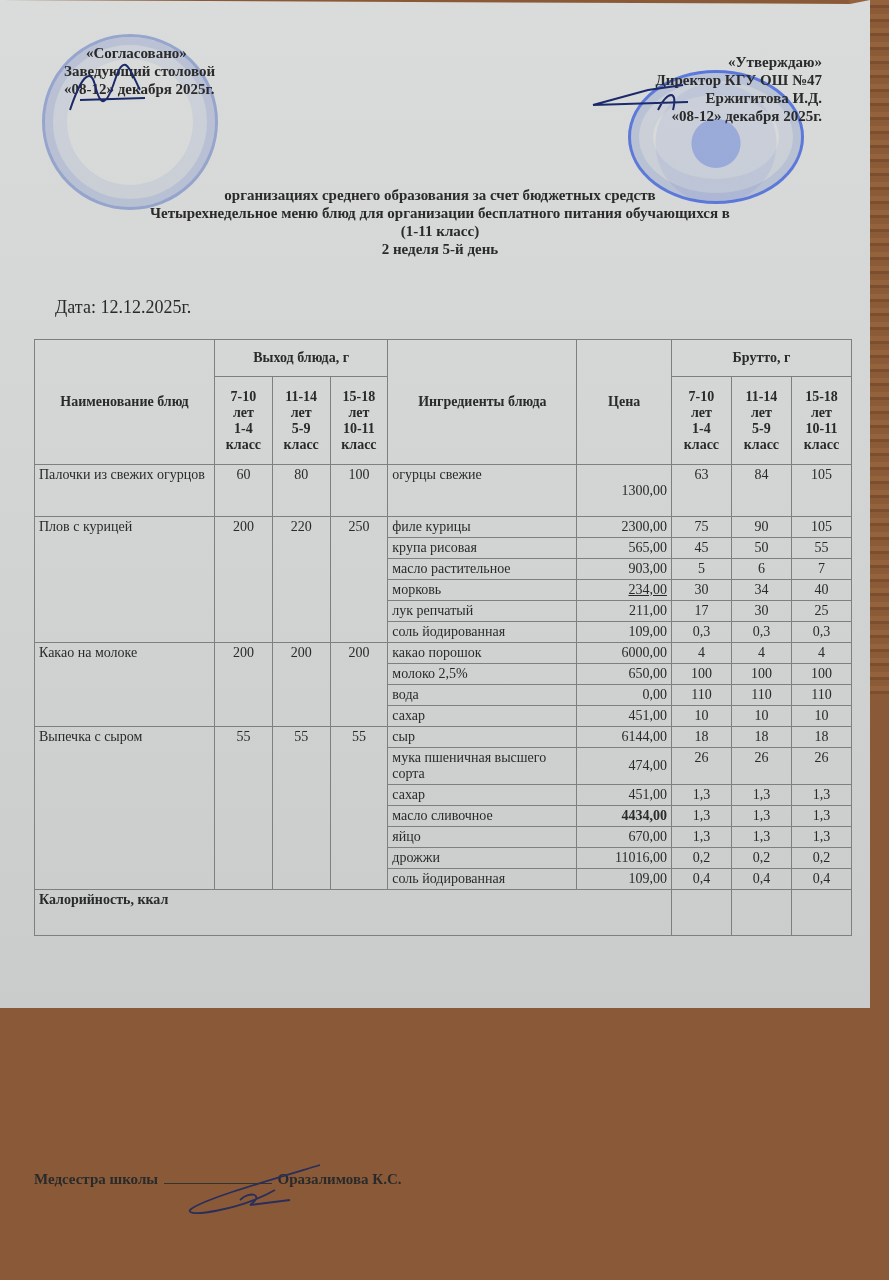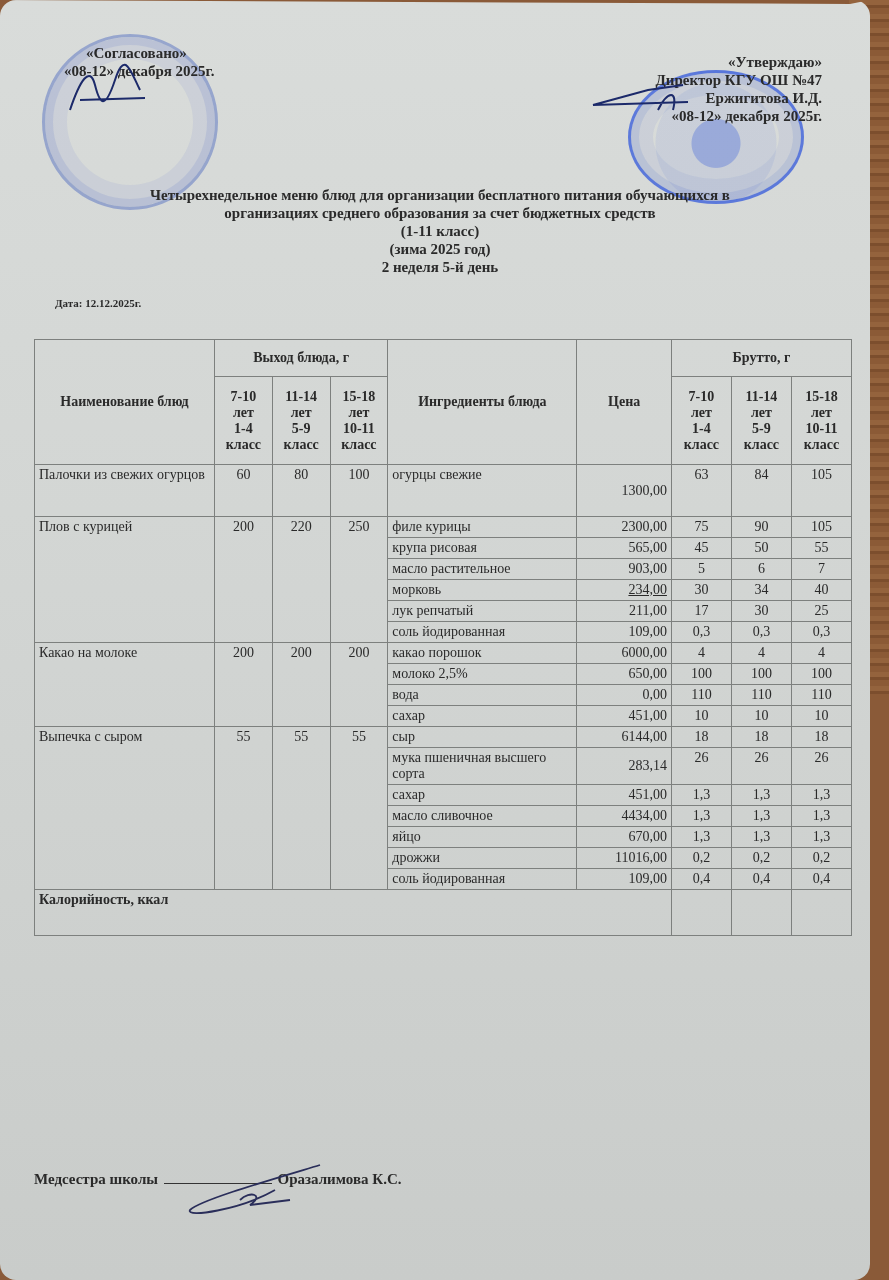--- a/index.html
+++ b/index.html
@@ -2,45 +2,44 @@
 <html><head>
 <meta charset="utf-8">
 <style>
   html, body { margin:0; padding:0; }
   body {
     width:889px; height:1280px; position:relative; overflow:hidden;
     background:#8a5a38;
     font-family:"Liberation Serif", serif; color:#2a2a2a;
   }
   .page {
-    position:absolute; left:0; top:0; width:870px; height:1280px;
+    position:absolute; left:0; top:0; width:870px; height:1008px;
     background:linear-gradient(180deg,#d9dcda 0%,#d3d6d4 40%,#c9ccca 100%);
     clip-path:polygon(0 0, 850px 4px, 870px 0, 872px 1280px, 0 1280px);
-    border-radius:16px;
   }
   .wood { position:absolute; right:0; top:0; width:40px; height:700px;
     background:repeating-linear-gradient(0deg,#8b5a36 0 6px,#7c4e2d 6px 9px,#94633d 9px 14px); }
   .stamp {
     position:absolute; border-radius:50%;
     border:3px solid rgba(60,90,200,0.55);
     box-shadow: inset 0 0 0 8px rgba(60,90,200,0.12), inset 0 0 0 22px rgba(60,90,200,0.08);
   }
   .stamp-left { left:42px; top:34px; width:170px; height:170px; border-color:rgba(70,100,190,0.45); }
   .stamp-right { left:628px; top:70px; width:170px; height:128px; border-color:rgba(40,80,220,0.7); background:radial-gradient(circle at 50% 55%, rgba(40,80,220,0.35) 0 24px, rgba(40,80,220,0.08) 25px 60px, transparent 61px); }
   .hdr { position:absolute; font-weight:bold; font-size:15px; line-height:18px; }
   .hdr-left { left:64px; top:44px; }
   .hdr-left .l1 { padding-left:22px; }
   .hdr-left .l3 { padding-left:80px; }
   .hdr-right { left:632px; top:53px; text-align:right; width:190px; }
   .sig { position:absolute; }
   .title {
     position:absolute; left:60px; top:186px; width:760px; text-align:center;
     font-weight:bold; font-size:15px; line-height:18px;
   }
-  .date { position:absolute; left:55px; top:297px; font-weight:bold; font-size:11px; }
+  .date { position:absolute; left:55px; top:297px; font-weight:normal; font-size:18px; }
   table.menu {
     position:absolute; left:34px; top:339px; width:818px;
     border-collapse:collapse; font-size:14px; line-height:16px;
   }
   table.menu td, table.menu th { border:1px solid #7d807e; padding:2px 4px; vertical-align:top; }
   table.menu th { font-weight:bold; text-align:center; vertical-align:middle; }
   .c-name { width:150px; }
   .c-y { width:42px; text-align:center; }
   .c-ing { width:158px; }
   .c-price { width:70px; text-align:right; }
@@ -54,41 +53,41 @@
 <body>
 
 <div class="wood"></div>
 <div class="page">
 
   <div class="stamp stamp-left"></div>
   <div class="stamp stamp-right"></div>
 
   <div class="hdr hdr-left">
     <div class="l1">«Согласовано»</div>
+    <div>Заведующий столовой</div>
     <div>«08-12» декабря 2025г.</div>
   </div>
   <svg class="sig" style="left:60px;top:60px" width="90" height="60">
     <path d="M10 50 C20 20, 30 5, 35 25 S45 50, 55 20 S70 10, 80 30 M20 40 L85 38" stroke="#1c2a6a" stroke-width="2" fill="none"></path>
   </svg>
 
   <div class="hdr hdr-right">
     <div>«Утверждаю»</div>
     <div>Директор КГУ ОШ №47</div>
     <div>Ержигитова И.Д.</div>
     <div>«08-12» декабря  2025г.</div>
   </div>
   <svg class="sig" style="left:588px;top:80px" width="110" height="40">
     <path d="M5 25 L60 10 L95 5 M5 25 L100 22 M70 30 C80 10, 90 10, 85 30" stroke="#1c2a6a" stroke-width="2" fill="none"></path>
   </svg>
 
   <div class="title">
+    <div>организациях среднего образования за счет бюджетных средств</div>
     <div>Четырехнедельное меню блюд для организации бесплатного питания обучающихся в</div>
-    <div>организациях среднего образования за счет бюджетных средств</div>
     <div>(1-11 класс)</div>
-    <div>(зима 2025 год)</div>
     <div>2 неделя 5-й день</div>
   </div>
 
   <div class="date">Дата: 12.12.2025г.</div>
 
   <table class="menu">
     <thead>
       <tr>
         <th class="c-name" rowspan="2">Наименование блюд</th>
         <th colspan="3" style="height:32px">Выход блюда, г</th>
@@ -201,35 +200,35 @@
           <td rowspan="7" class="num">55</td>
           <td rowspan="7" class="num">55</td>
           <td>сыр</td>
           <td class="price" style="vertical-align: middle; padding-left: 15px;">6144,00</td>
           <td class="num">18</td>
           <td class="num">18</td>
           <td class="num">18</td>
         </tr>
         <tr>
           <td>мука пшеничная высшего сорта</td>
-          <td class="price" style="vertical-align: middle;">283,14</td>
+          <td class="price" style="vertical-align: middle;">474,00</td>
           <td class="num">26</td>
           <td class="num">26</td>
           <td class="num">26</td>
         </tr>
         <tr>
           <td>сахар</td>
           <td class="price" style="vertical-align: middle;">451,00</td>
           <td class="num">1,3</td>
           <td class="num">1,3</td>
           <td class="num">1,3</td>
         </tr>
         <tr>
           <td>масло сливочное</td>
-          <td class="price" style="vertical-align: middle;">4434,00</td>
+          <td class="price" style="vertical-align: middle; font-weight: bold;">4434,00</td>
           <td class="num">1,3</td>
           <td class="num">1,3</td>
           <td class="num">1,3</td>
         </tr>
         <tr>
           <td>яйцо</td>
           <td class="price" style="vertical-align: middle;">670,00</td>
           <td class="num">1,3</td>
           <td class="num">1,3</td>
           <td class="num">1,3</td>

